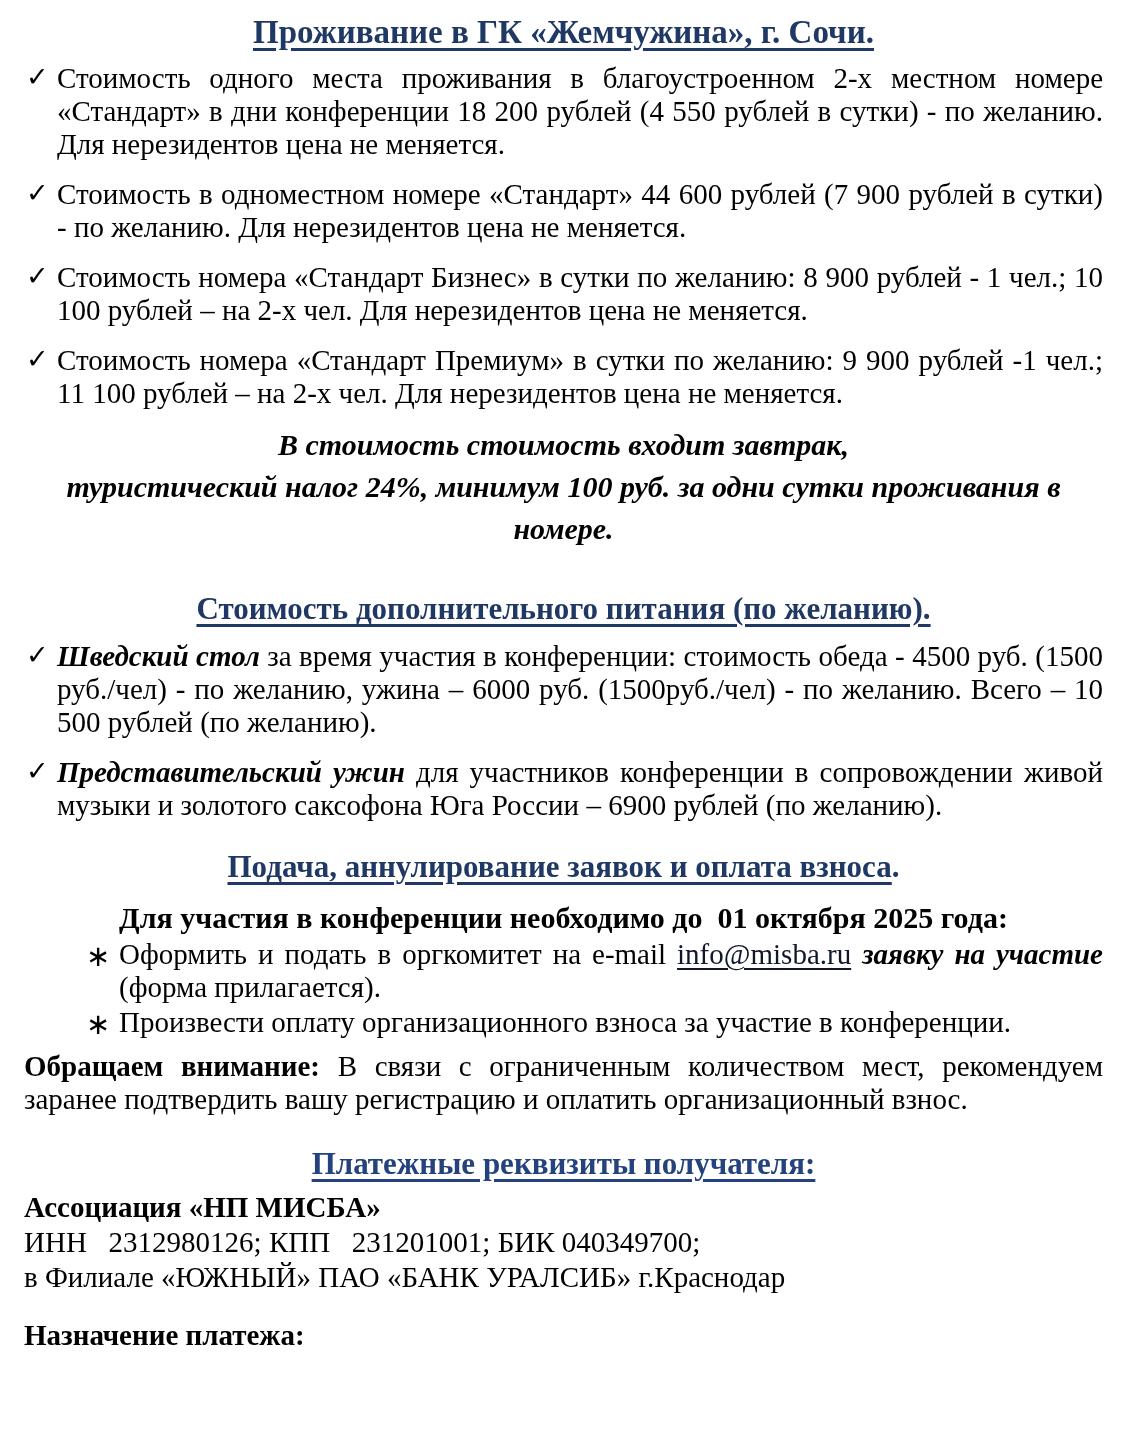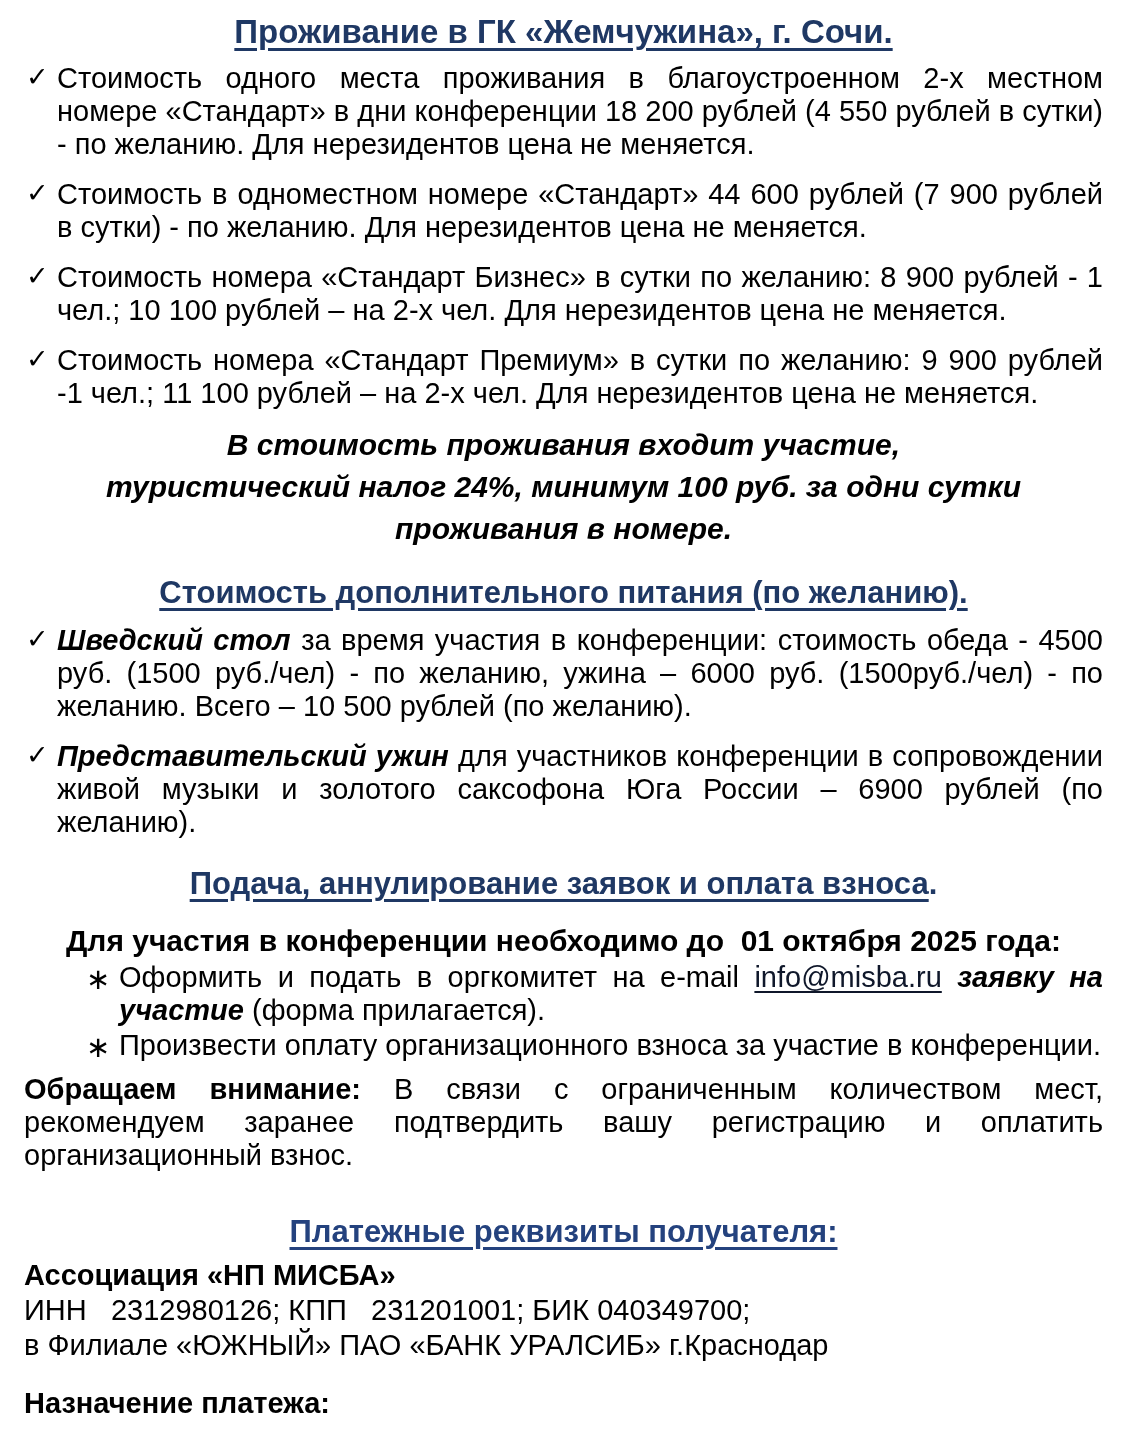--- a/index.html
+++ b/index.html
@@ -4,44 +4,44 @@
 <style>
   html, body { margin: 0; padding: 0; background: #ffffff; }
   .page {
     position: relative;
     width: 1123px;
     height: 1456px;
     box-sizing: border-box;
     padding: 12px 20px 0 24px;
     overflow: hidden;
     background: #ffffff;
-    font-family: Liberation Sans, sans-serif;
+    font-family: Liberation Serif, serif;
     font-size: 29px;
     color: #000000;
     line-height: 33px;
   }
 
   
   .heading {
     text-align: center;
     font-weight: bold;
     color: #1f3864;
     font-size: 31px;
     line-height: 38px;
     margin: 0;
   }
   .heading .u {
     text-decoration: underline;
     text-decoration-thickness: 3px;
     text-underline-offset: 5px;
   }
   .h1 { font-size: 33px; line-height: 40px; margin-bottom: 10px; }
-  .h-meals  { margin-top: 24px; margin-bottom: 12px; }
-  .h-apply  { margin-top: 26px; margin-bottom: 20px; }
-  .h-pay    { margin-top: 41px; margin-bottom: 7px; color: #24427e; }
+  .h-meals  { margin-top: 40px; margin-bottom: 12px; }
+  .h-apply  { margin-top: 26px; margin-bottom: 14px; }
+  .h-pay    { margin-top: 29px; margin-bottom: 7px; color: #24427e; }
 
   
   .check-item {
     position: relative;
     padding-left: 33px;
     text-align: justify;
     margin: 0 0 17px 0;
   }
   .check-item.last { margin-bottom: 0; }
   .check {
@@ -118,21 +118,21 @@
     <span class="check">✓</span>
     <span>Стоимость номера «Стандарт Бизнес» в сутки по желанию: 8 900 рублей - 1 чел.; 10 100 рублей – на 2-х чел. Для нерезидентов цена  не меняется.</span>
   </div>
 
   <div class="check-item last">
     <span class="check">✓</span>
     <span>Стоимость номера «Стандарт Премиум» в сутки по желанию: 9 900 рублей -1 чел.; 11 100 рублей – на 2-х чел. Для нерезидентов цена  не меняется.</span>
   </div>
 
   <div class="center-note note-breakfast">
-    <div>В стоимость проживания входит участие,</div>
+    <div>В стоимость стоимость входит завтрак,</div>
     <div>туристический налог 24%, минимум 100 руб. за одни сутки проживания в номере.</div>
   </div>
 
   <h2 class="heading h-meals"><span class="u">Стоимость дополнительного питания (по желанию).</span></h2>
 
   <div class="check-item">
     <span class="check">✓</span>
     <span><span class="lead-bi">Шведский стол</span><span> за время участия в конференции: стоимость обеда -   4500 руб. (1500 руб./чел) - по желанию, ужина – 6000 руб. (1500руб./чел) - по желанию. Всего – 10 500 рублей (по желанию).</span></span>
   </div>
 

